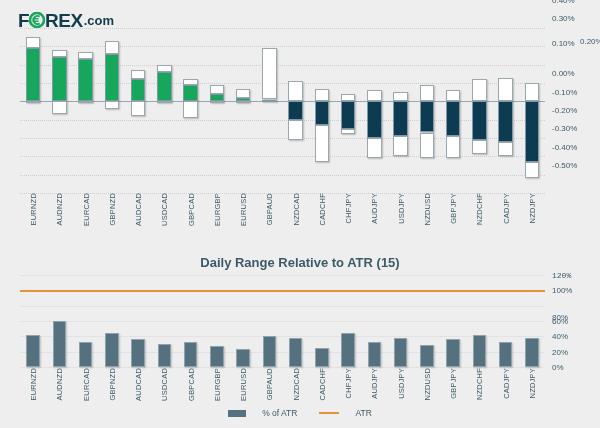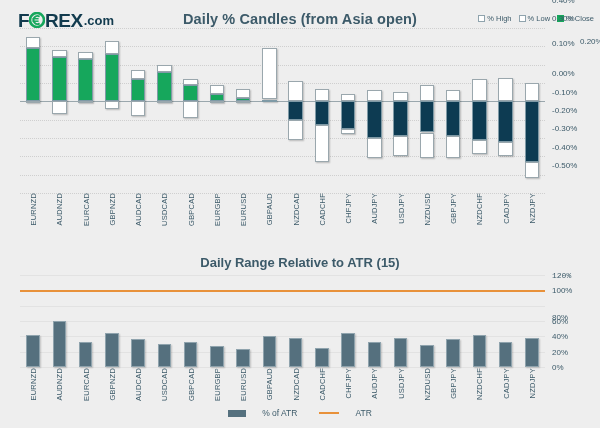--- a/index.html
+++ b/index.html
@@ -81,36 +81,21 @@
         <circle cx="8" cy="8" r="7" fill="none" stroke="#16a75c" stroke-width="2.6"></circle>
         <path d="M10.6 4.6 A4 4 0 1 0 10.6 11.4" fill="none" stroke="#16a75c" stroke-width="1.9"></path>
         <line x1="3.6" y1="6.7" x2="9.6" y2="6.7" stroke="#16a75c" stroke-width="1.5"></line>
         <line x1="3.6" y1="9.2" x2="9.6" y2="9.2" stroke="#16a75c" stroke-width="1.5"></line>
       </svg>
     </span>
     <span class="logo-text">REX</span>
     <span class="logo-dotcom">.com</span>
   </div>
 
-  <div class="main-title">Daily % Candles (from Asia open)</div>
-
-  <div class="legend-top">
-    <span class="li">
-      <span class="sw"></span>
-      <span>% High</span>
-    </span>
-    <span class="li">
-      <span class="sw"></span>
-      <span>% Low</span>
-    </span>
-    <span class="li">
-      <span class="sw green"></span>
-      <span>% Close</span>
-    </span>
-  </div>
+
 </div>
 
 <div class="chart1">
   <div class="plot1" id="plot1">
       <div class="grid-line" style="top: 0px;"></div>
       <div class="grid-line" style="top: 18.3333px;"></div>
       <div class="grid-line" style="top: 36.6667px;"></div>
       <div class="grid-line" style="top: 55px;"></div>
       <div class="zero-line" style="top: 73.3333px;"></div>
       <div class="grid-line" style="top: 91.6667px;"></div>

